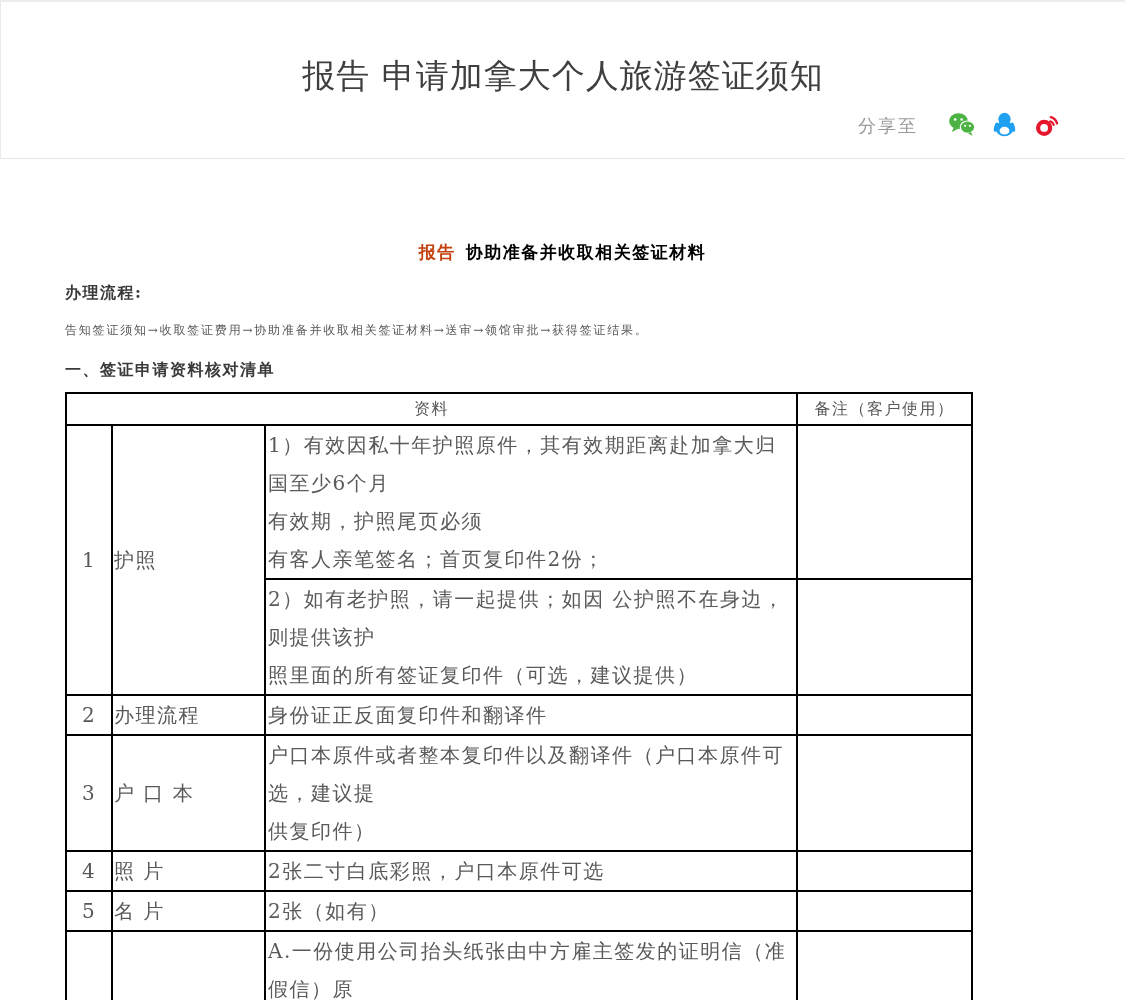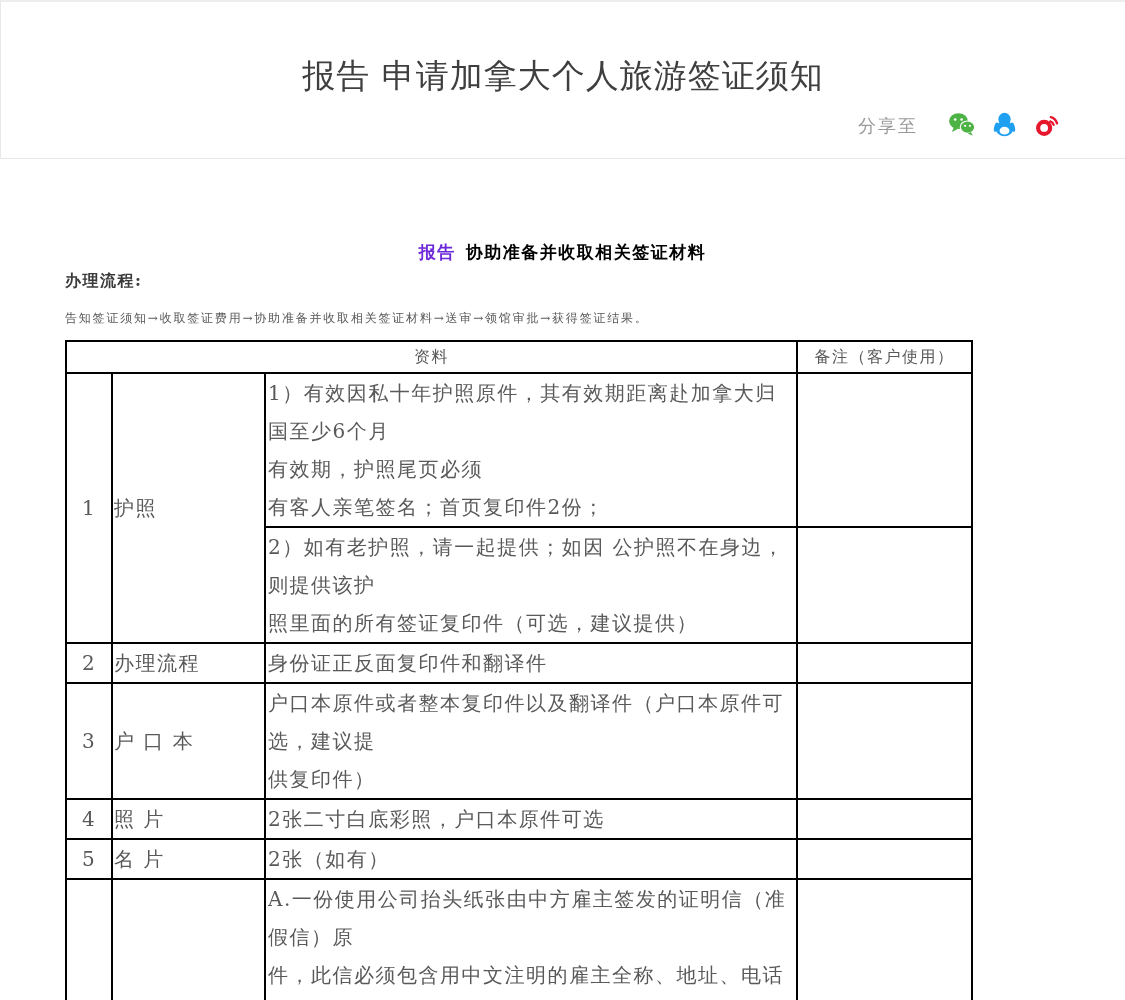--- a/index.html
+++ b/index.html
@@ -57,24 +57,24 @@
     color: #595959;
   }
   .doc-title {
     text-align: center;
     font-size: 17px;
     font-weight: bold;
     letter-spacing: 1.5px;
     line-height: 26px;
     color: #000000;
   }
-  .doc-title .tag { color: #6d28d9; margin-right: 10px; }
+  .doc-title .tag { color: #c2410c; margin-right: 10px; }
   .doc-inner { margin: 0 65px; width: 906px; }
   .h-bold {
-    margin-top: 4px;
+    margin-top: 16px;
     font-size: 16px;
     font-weight: bold;
     color: #3a3a3a;
     letter-spacing: 1.5px;
     line-height: 24px;
   }
   .flow-text {
     margin-top: 13px;
     font-size: 12px;
     color: #595959;
@@ -163,20 +163,21 @@
 </div>
 
 <div class="doc">
   <div class="doc-title">
     <span class="tag">报告</span><span>协助准备并收取相关签证材料</span>
   </div>
 
   <div class="doc-inner">
     <p class="h-bold">办理流程:</p>
     <p class="flow-text">告知签证须知→收取签证费用→协助准备并收取相关签证材料→送审→领馆审批→获得签证结果。</p>
+    <p class="h-bold section-heading">一、签证申请资料核对清单</p>
 
     <table class="materials">
       <colgroup>
         <col style="width:46px">
         <col style="width:153px">
         <col style="width:532px">
         <col style="width:175px">
       </colgroup>
       <tbody>
         <tr class="thead">

